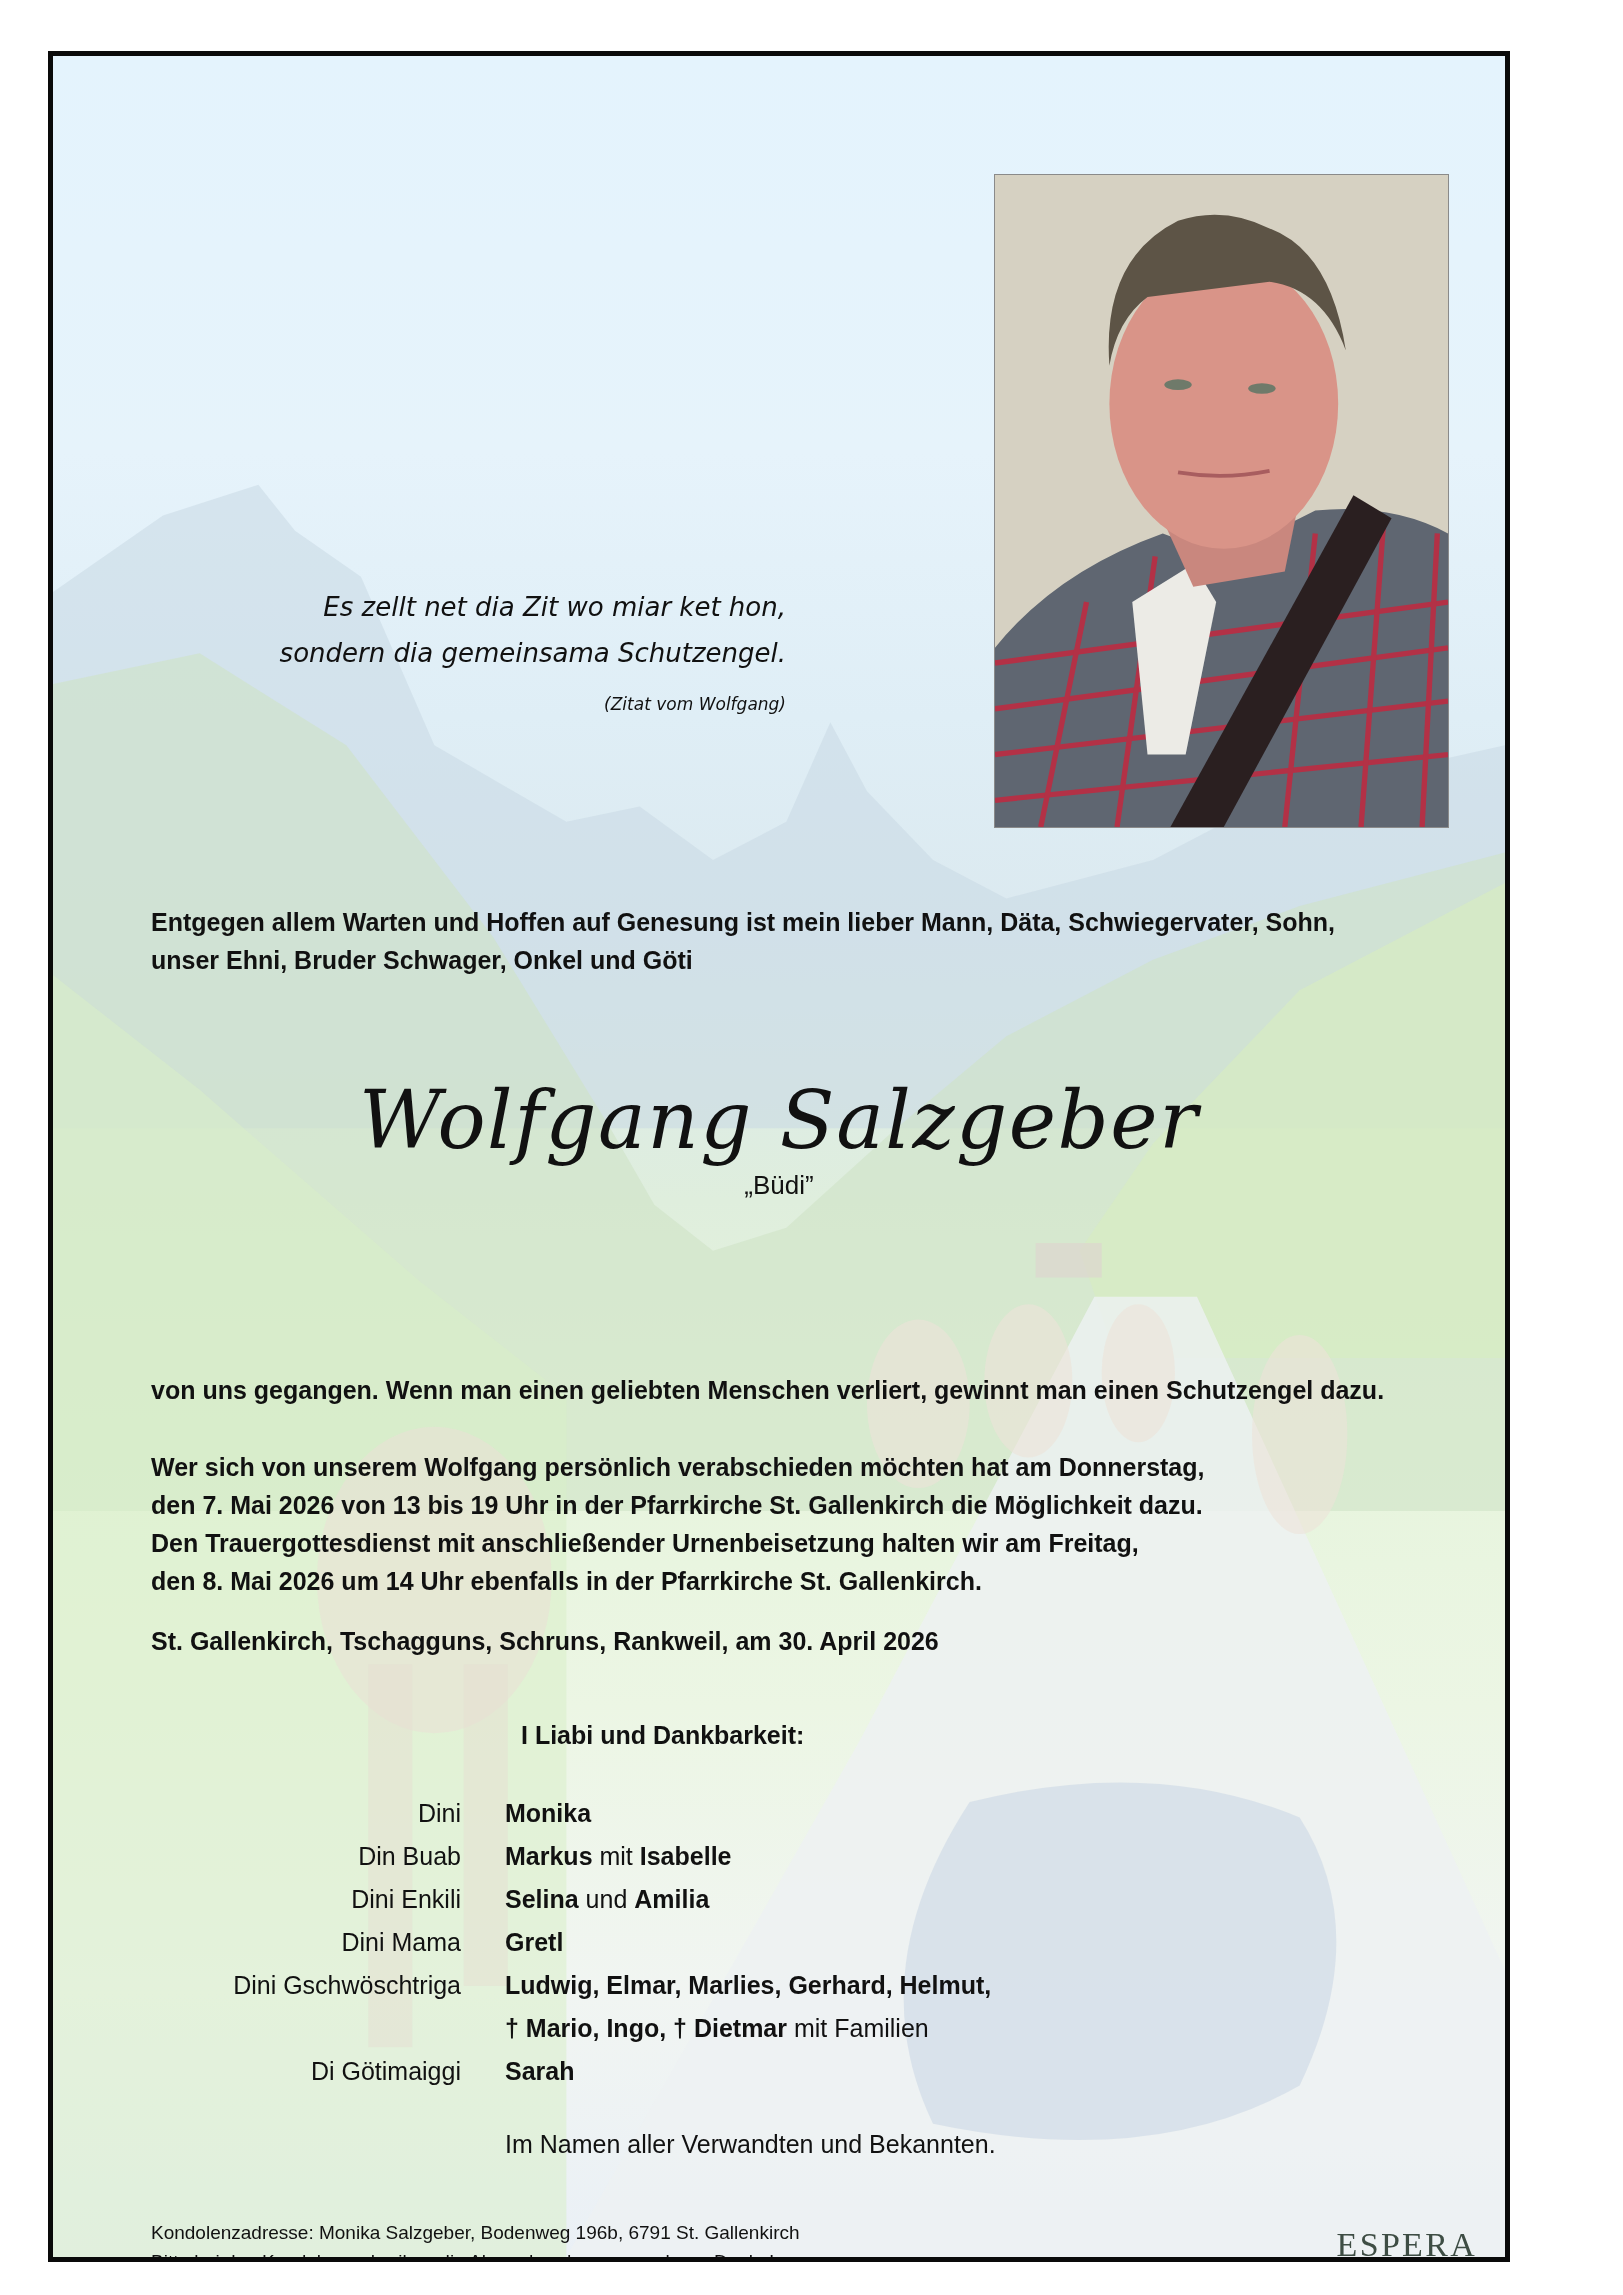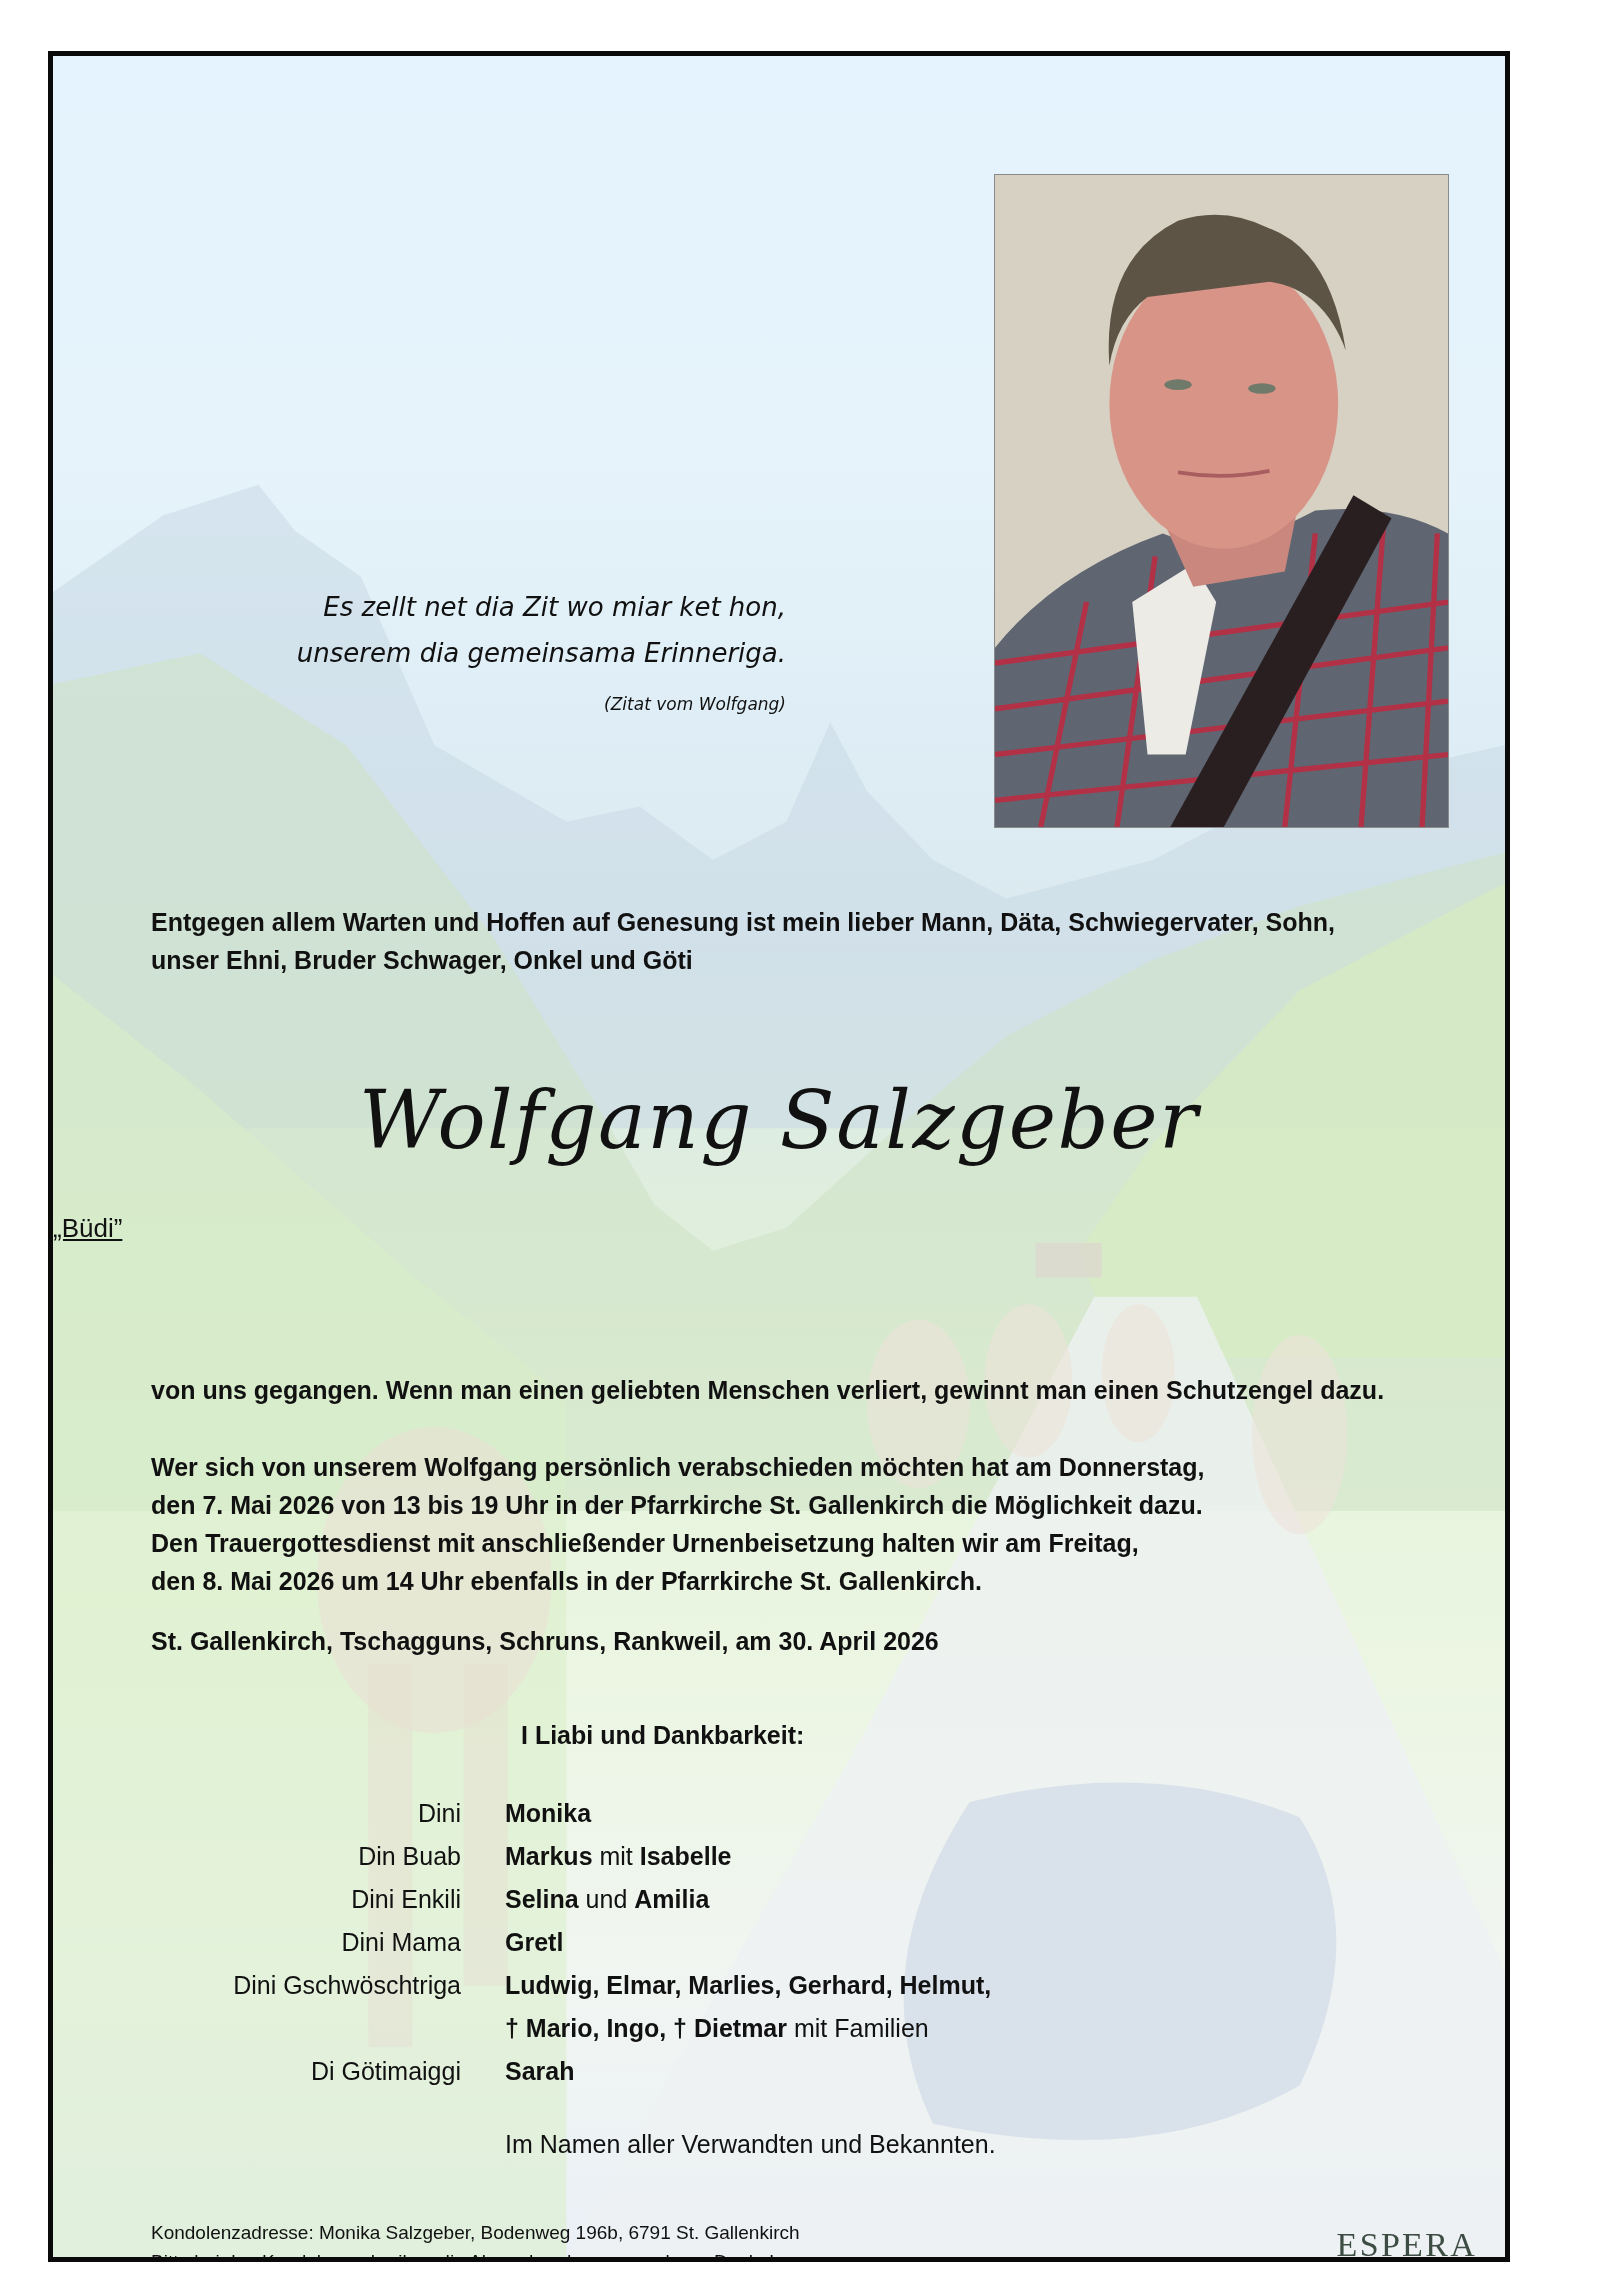--- a/index.html
+++ b/index.html
@@ -29,22 +29,22 @@
   .quote .l1, .quote .l2 { font-size: 26px; line-height: 46px; display: block; }
   .quote .cite { font-size: 17px; display: block; line-height: 26px; margin-top: 15px; }
 
   .text { position: absolute; left: 98px; font-family: "Liberation Sans", sans-serif;
     font-size: 25px; color: #111; line-height: 38px; font-weight: bold; }
   .intro { top: 847px; width: 1378px; }
 
   .name { position: absolute; left: 0; right: 0; top: 1018px; text-align: center;
     font-family: "DejaVu Serif", serif; font-style: italic; font-size: 80px;
     letter-spacing: 1.5px; color: #111; }
-  .nick { position: absolute; left: 0; right: 0; top: 1157px; text-align: left;
-    font-size: 26px; color: #111; text-decoration: underline; }
+  .nick { position: absolute; left: 0; right: 0; top: 1114px; text-align: center;
+    font-size: 26px; color: #111; }
   .dates { position: absolute; left: 0; right: 0; top: 1200px; text-align: center;
     font-size: 24.5px; color: #111; }
 
   .p-gone { top: 1315px; width: 1416px; }
   .p-info { top: 1392px; width: 1378px; }
   .p-place { top: 1566px; width: 1378px; }
 
   .thanks-head { position: absolute; left: 468px; top: 1665px; font-size: 25px; font-weight: bold; }
   .rel-table { position: absolute; left: 98px; top: 1736px; }
   .rel-row { display: flex; height: 43px; align-items: center; font-size: 25px; }
@@ -118,21 +118,21 @@
 
       <ellipse cx="240" cy="275" rx="18" ry="7" fill="#6f7a6a"></ellipse>
       <ellipse cx="350" cy="280" rx="18" ry="7" fill="#6f7a6a"></ellipse>
 
       <path d="M240,390 Q300,400 360,388" stroke="#a85d5f" stroke-width="5" fill="none"></path>
     </svg>
   </div>
 
   <div class="quote">
     <span class="l1">Es zellt net dia Zit wo miar ket hon,</span>
-    <span class="l2">unserem dia gemeinsama Erinneriga.</span>
+    <span class="l2">sondern dia gemeinsama Schutzengel.</span>
     <span class="cite">(Zitat vom Wolfgang)</span>
   </div>
 
   <div class="text intro">
     <div>Entgegen allem Warten und Hoffen auf Genesung ist mein lieber Mann, Däta, Schwiegervater, Sohn,</div>
     <div>unser Ehni, Bruder Schwager, Onkel und Göti</div>
   </div>
 
   <div class="name">Wolfgang Salzgeber</div>
   <div class="nick">„Büdi”</div>

